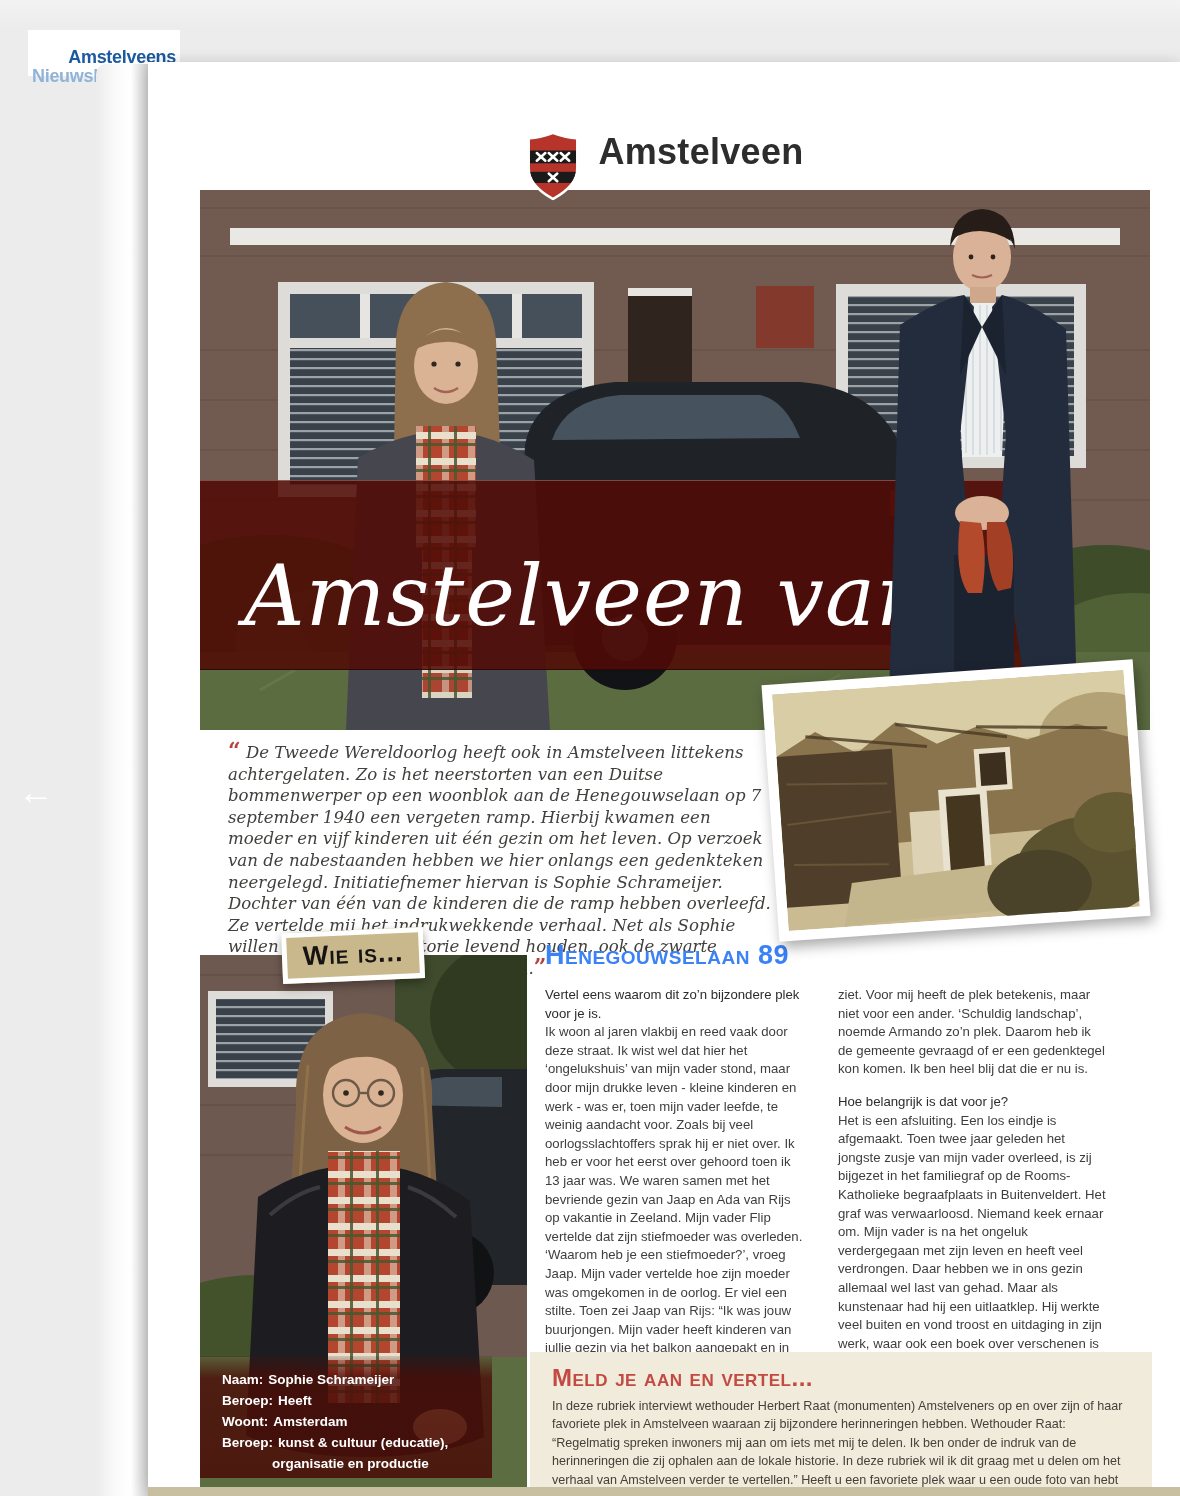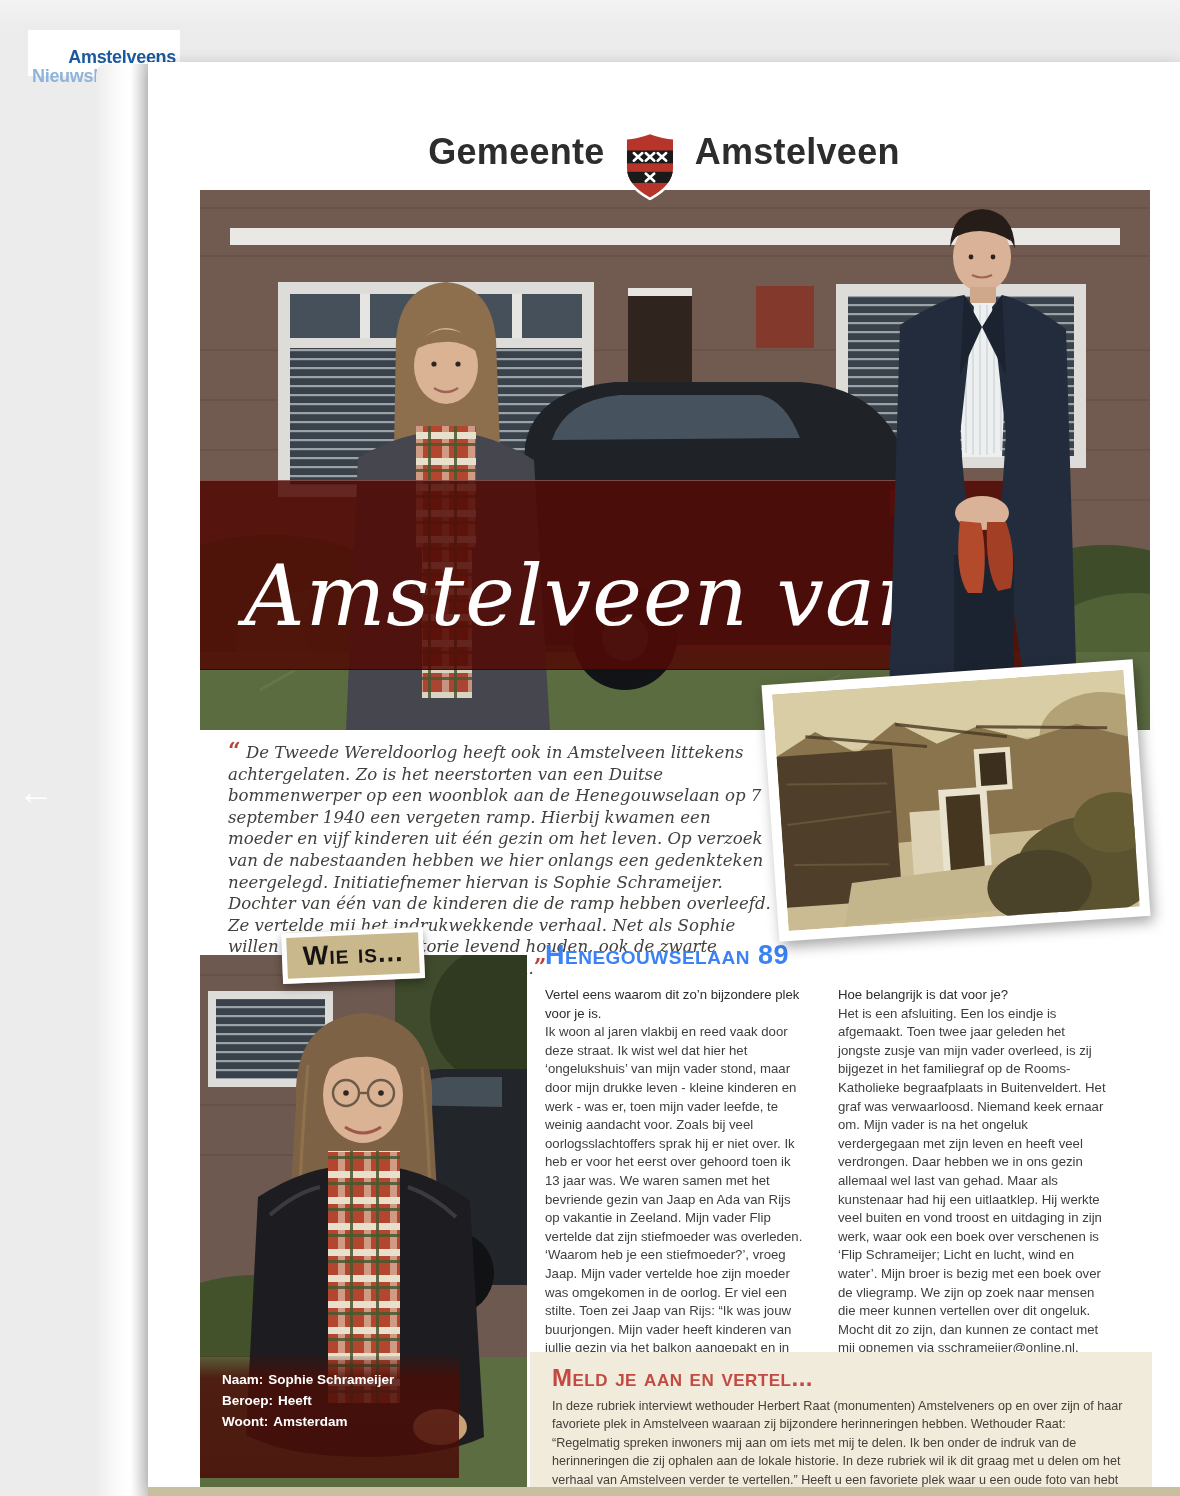--- a/index.html
+++ b/index.html
@@ -48,21 +48,21 @@
          color:#42403d;}
   .qmark{color:#b5423c;font-weight:bold;font-size:22px;font-style:normal;line-height:0;}
   
   .wieis{position:absolute;left:134px;top:868px;background:#c9b88c;border:5px solid #ffffff;
          padding:4px 16px 6px 16px;transform:rotate(-2.5deg);box-shadow:0 4px 10px rgba(0,0,0,.35);
          z-index:5;font-size:27px;font-weight:bold;color:#161412;font-variant:small-caps;
          letter-spacing:1px;}
   
   .sophie{position:absolute;left:52px;top:893px;width:327px;height:532px;overflow:hidden;z-index:1;}
   .sophie svg{display:block;width:100%;height:100%;}
-  .profbox{position:absolute;left:52px;top:1294px;width:259px;height:122px;z-index:2;
+  .profbox{position:absolute;left:52px;top:1294px;width:292px;height:122px;z-index:2;
            background:linear-gradient(180deg,rgba(74,13,7,0.15) 0%,rgba(74,13,7,0.82) 18%,rgba(74,13,7,0.88) 100%);
            box-sizing:border-box;padding:13px 0 0 22px;}
   .profbox .row{font-size:13.5px;font-weight:bold;color:#ffffff;line-height:21px;}
   .profbox .row .lab{margin-right:5px;}
   .profbox .wrap{width:292px;padding-left:50px;text-indent:-50px;box-sizing:border-box;}
   
   .headline{position:absolute;left:397px;top:878px;font-size:27px;font-weight:bold;color:#3b82f6;
             font-variant:small-caps;letter-spacing:0.5px;}
   .col{position:absolute;top:924px;font-size:13.2px;line-height:18.6px;color:#3e3e3e;}
   .col1{left:397px;width:260px;}
@@ -88,21 +88,20 @@
     <div class="l1">Amstelveens</div>
     <div class="l2"><span>Nieuwsblad</span><span class="nl">.nl</span></div>
   </div>
   <div class="backarrow">←</div>
 
   <div class="curl"></div>
 
   <div class="page">
 
     <div class="masthead">
-      <span class="word">Gemeente</span>
       <svg class="crest" viewBox="0 0 68 84">
         <defs>
           <clipPath id="crestClip">
               <path d="M 34 6 Q 50 12 61 12 L 61 46 Q 61 65 34 80 Q 7 65 7 46 L 7 12 Q 18 12 34 6 Z"></path>
             </clipPath>
         </defs>
         <path d="M 34 6 Q 50 12 61 12 L 61 46 Q 61 65 34 80 Q 7 65 7 46 L 7 12 Q 18 12 34 6 Z" fill="#b7342b" stroke="#ffffff" stroke-width="6" paint-order="stroke"></path>
         <g clip-path="url(#crestClip)">
           <rect x="0" y="25" width="68" height="15" fill="#1a1a1a"></rect>
           <rect x="0" y="50" width="68" height="13" fill="#1a1a1a"></rect>
@@ -319,32 +318,34 @@
           <rect x="128" y="196" width="72" height="252" fill="url(#tartan2)"></rect>
           <ellipse cx="240" cy="472" rx="27" ry="18" fill="#c8a177"></ellipse>
         </g>
       </svg>
     </div>
 
     <div class="profbox">
       <div class="row"><span class="lab">Naam:</span><span>Sophie Schrameijer</span></div>
       <div class="row"><span class="lab">Beroep:</span><span>Heeft</span></div>
       <div class="row"><span class="lab">Woont:</span><span>Amsterdam</span></div>
+      <div class="row wrap"><span class="lab">Beroep:</span><span>kunst &amp; cultuur (educatie), organisatie en productie</span></div>
     </div>
 
     <div class="headline">Henegouwselaan 89</div>
 
     <div class="col col1">
       <p class="q">Vertel eens waarom dit zo’n bijzondere plek voor je is.</p>
       <p class="a">Ik woon al jaren vlakbij en reed vaak door deze straat. Ik wist wel dat hier het ‘ongelukshuis’ van mijn vader stond, maar door mijn drukke leven - kleine kinderen en werk - was er, toen mijn vader leefde, te weinig aandacht voor. Zoals bij veel oorlogsslachtoffers sprak hij er niet over. Ik heb er voor het eerst over gehoord toen ik 13 jaar was. We waren samen met het bevriende gezin van Jaap en Ada van Rijs op vakantie in Zeeland. Mijn vader Flip vertelde dat zijn stiefmoeder was overleden. ‘Waarom heb je een stiefmoeder?’, vroeg Jaap. Mijn vader vertelde hoe zijn moeder was omgekomen in de oorlog. Er viel een stilte. Toen zei Jaap van Rijs: “Ik was jouw buurjongen. Mijn vader heeft kinderen van jullie gezin via het balkon aangepakt en in veiligheid gebracht.” Bizar dat zoveel jaren later, per toeval bevriende mensen een gedeelde jeugdgeschiedenis bleken te hebben.</p>
       <p class="q">Waarom wilde je een gedenkteken?</p>
       <p class="a">Omdat ik deze plek en deze geschiedenis graag met anderen wil delen. Maar dat is lastig, omdat je niets</p>
     </div>
 
     <div class="col col2">
+      <p class="a">ziet. Voor mij heeft de plek betekenis, maar niet voor een ander. ‘Schuldig landschap’, noemde Armando zo’n plek. Daarom heb ik de gemeente gevraagd of er een gedenktegel kon komen. Ik ben heel blij dat die er nu is.</p>
       <p class="q">Hoe belangrijk is dat voor je?</p>
       <p class="a">Het is een afsluiting. Een los eindje is afgemaakt. Toen twee jaar geleden het jongste zusje van mijn vader overleed, is zij bijgezet in het familiegraf op de Rooms-Katholieke begraafplaats in Buitenveldert. Het graf was verwaarloosd. Niemand keek ernaar om. Mijn vader is na het ongeluk verdergegaan met zijn leven en heeft veel verdrongen. Daar hebben we in ons gezin allemaal wel last van gehad. Maar als kunstenaar had hij een uitlaatklep. Hij werkte veel buiten en vond troost en uitdaging in zijn werk, waar ook een boek over verschenen is ‘Flip Schrameijer; Licht en lucht, wind en water’. Mijn broer is bezig met een boek over de vliegramp. We zijn op zoek naar mensen die meer kunnen vertellen over dit ongeluk. Mocht dit zo zijn, dan kunnen ze contact met mij opnemen via sschrameijer@online.nl.</p>
     </div>
 
     <div class="signup">
       <div class="st">Meld je aan en vertel...</div>
       <div class="sb"><span>In deze rubriek interviewt wethouder Herbert Raat (monumenten) Amstelveners op en over zijn of haar favoriete plek in Amstelveen waaraan zij bijzondere herinneringen hebben. Wethouder Raat: “Regelmatig spreken inwoners mij aan om iets met mij te delen. Ik ben onder de indruk van de herinneringen die zij ophalen aan de lokale historie. In deze rubriek wil ik dit graag met u delen om het verhaal van Amstelveen verder te vertellen.” Heeft u een favoriete plek waar u een oude foto van hebt en wilt u uw herinnering delen? Stuur dan een mail naar </span><span class="mail">historie@amstelveen.nl.</span></div>
     </div>
   </div>
 

